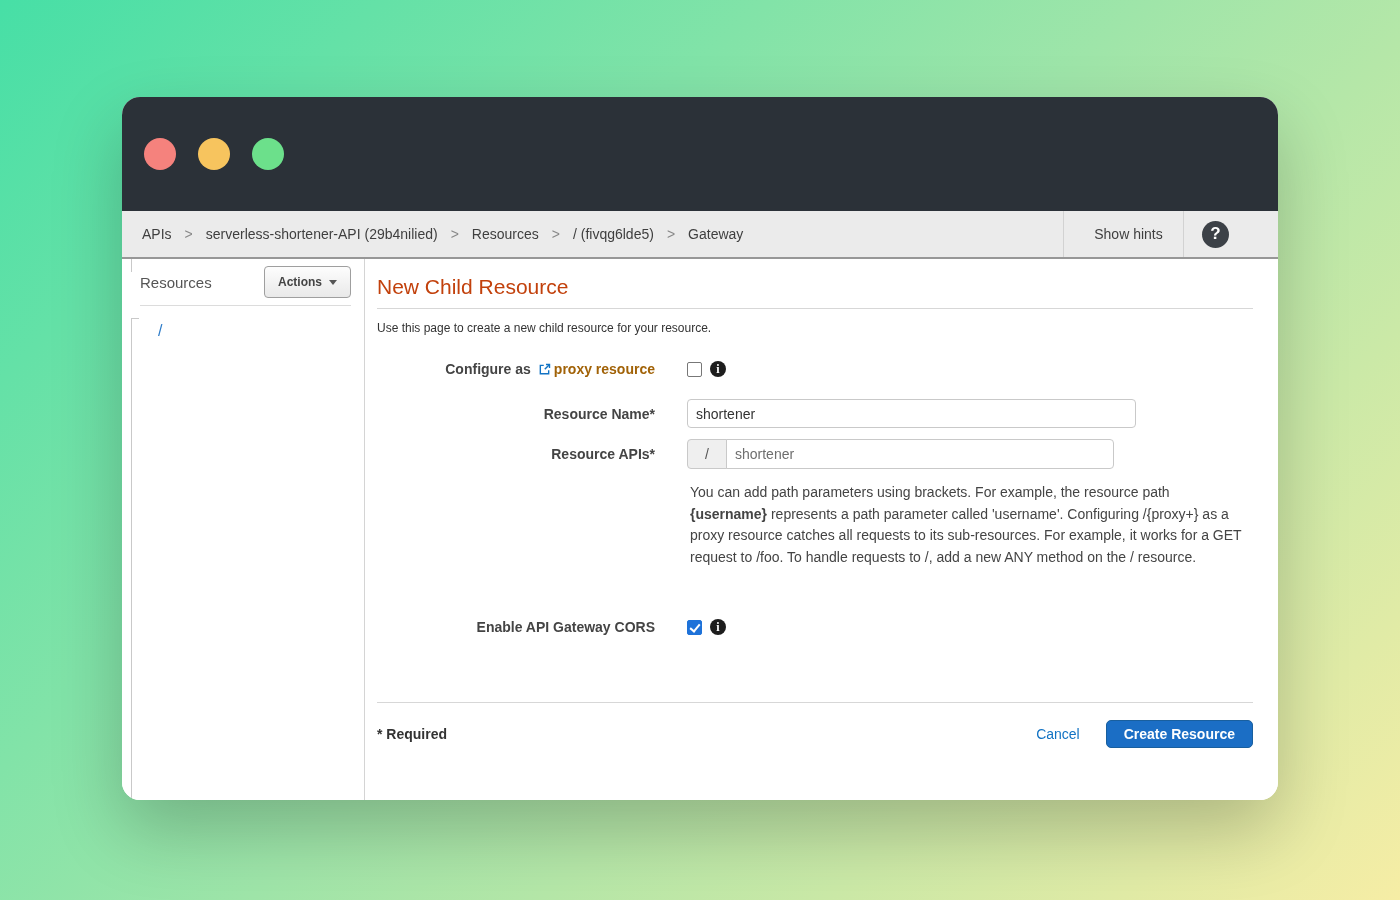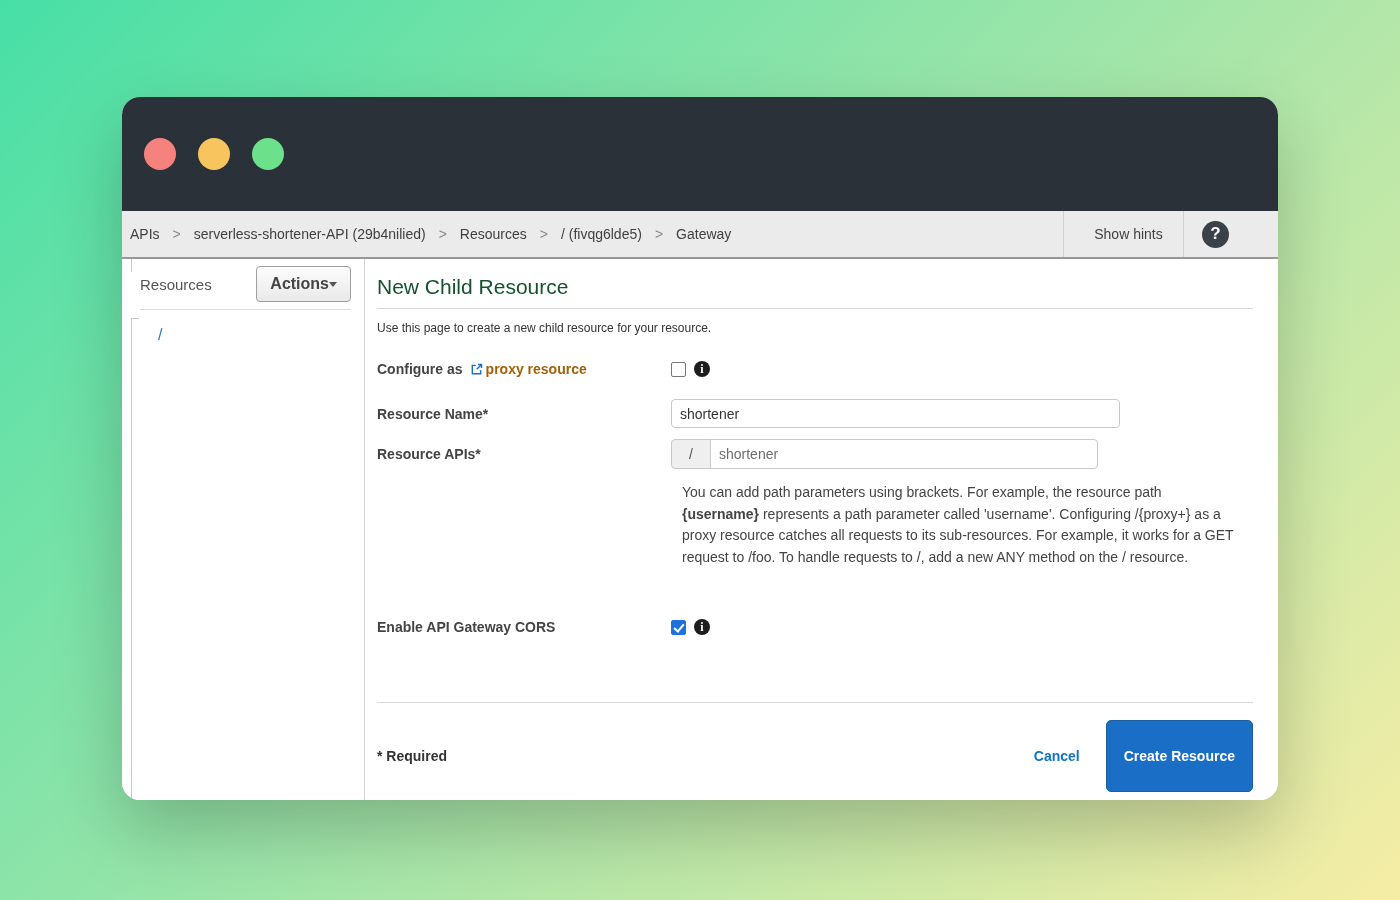--- a/index.html
+++ b/index.html
@@ -27,21 +27,21 @@
   .light { width:32px; height:32px; border-radius:50%; margin-right:22px; }
   .light.red   { background:#f5827d; }
   .light.yellow{ background:#f7c45e; }
   .light.green { background:#6ce08b; }
   
   .breadcrumb-bar {
     height:48px; flex:0 0 auto; background:#ebebeb;
     border-bottom:2px solid #979797;
     display:flex; align-items:stretch; font-size:14px; color:#3f3f3f;
   }
-  .breadcrumb { flex:1; display:flex; align-items:center; padding-left:8px; }
+  .breadcrumb { flex:1; display:flex; align-items:center; padding-left:20px; }
   .bc-item { cursor:default; }
   .bc-sep { margin:0 13px; color:#888; }
   .bc-cell { border-left:1px solid #d2d2d2; display:flex; align-items:center; }
   .bc-cell.hints { width:120px; justify-content:center;padding-left:10px; }
   .bc-cell.help  { width:95px; padding-left:18px; }
   .qicon {
     width:27px; height:27px; border-radius:50%; background:#3c4147;
     color:#fff; font-weight:bold; font-size:17px;
     display:flex; align-items:center; justify-content:center;
   }
@@ -52,46 +52,46 @@
     padding:7px 13px 0 18px; position:relative;
   }
   .rail-top { position:absolute; left:9px; top:0; height:13px; width:1px; background:#c9c9c9; }
   .rail-low {
     position:absolute; left:9px; top:59px; bottom:0; width:8px;
     border-left:1px solid #c9c9c9; border-top:1px solid #c9c9c9;
   }
   .side-header { display:flex; align-items:center; justify-content:space-between; }
   .side-title { font-size:15px; color:#555; }
   .actions-btn {
-    display:flex; align-items:center; 
-    font-family:inherit; font-size:16px; font-weight:bold; color:#444;
+    display:flex; align-items:center; gap:7px;
+    font-family:inherit; font-size:12px; font-weight:bold; color:#444;
     background:linear-gradient(#fdfdfd,#e9e9e9);
     border:1px solid #9f9f9f; border-radius:4px;
     padding:8px 13px; cursor:pointer;
   }
   .caret {
     width:0; height:0; border-left:4px solid transparent;
     border-right:4px solid transparent; border-top:5px solid #555;
   }
   .side-divider { border-bottom:1px solid #dcdcdc; margin-top:7px; }
   .tree-item { margin:16px 0 0 18px; color:#2f7dc9; font-size:16px; cursor:pointer; }
   
   .main { flex:1; padding:16px 25px 0 12px; display:flex; flex-direction:column; }
   h1 {
-    font-size:21px; font-weight:400; color:#14532d;
+    font-size:21px; font-weight:400; color:#c2410c;
     padding-bottom:9px; border-bottom:1px solid #d7d7d7;
   }
   .intro { margin-top:12px; font-size:12px; color:#333; }
   .form { margin-top:24px; }
   .frow { display:flex; align-items:center; }
   .frow.top { align-items:flex-start; }
   .flabel {
-    width:278px; flex:0 0 auto; margin-right:16px; text-align:right;
+    width:278px; flex:0 0 auto; margin-right:32px; text-align:right;
     font-size:14px; font-weight:bold; color:#444;
-    display:flex; align-items:center; gap:3px;
+    display:flex; justify-content:flex-end; align-items:center; gap:3px;
   }
   .row-configure { margin-bottom:20px; height:20px; }
   .row-name { margin-bottom:11px; }
   .row-path { margin-bottom:13px; }
   .row-help { margin-bottom:49px;justify-content:center; }
   .row-cors { height:20px; }
   .ext-link { display:flex; align-items:center; margin-left:4px; }
   .proxy-link { color:#a16207; font-weight:bold; cursor:pointer; }
   .checkbox {
     width:15px; height:15px; border:1px solid #777; border-radius:2px;
@@ -120,25 +120,25 @@
     display:flex; align-items:center; justify-content:center;
   }
   .path-input { width:388px; height:30px; margin-left:-1px; border-radius:0 4px 4px 0; }
   .path-input::placeholder { color:#6e6e6e; opacity:1; }
   .help-text { width:560px; font-size:14px; color:#444; line-height:21.5px; }
   .help-bold { font-weight:bold; }
   .footer-divider { border-top:1px solid #d7d7d7; margin-top:65px; }
   .footer { margin-top:17px; display:flex; align-items:center; }
   .required { font-size:14px; font-weight:bold; color:#333; }
   .f-spacer { flex:1; }
-  .cancel-link { color:#1273c4; font-size:14px; font-weight:bold; margin-right:26px; cursor:pointer;margin-left:40px; }
+  .cancel-link { color:#1273c4; font-size:14px; font-weight:normal; margin-right:26px; cursor:pointer;margin-left:40px; }
   .create-btn {
     font-family:inherit; font-size:14px; font-weight:bold; color:#fff;
     background:#1b6ec5; border:1px solid #195f9e; border-radius:5px;
-    padding:27px 17px; cursor:pointer;
+    padding:5px 17px; cursor:pointer;
   }
 </style>
 </head>
 <body>
 
 <div class="desktop">
   <div class="window">
 
     <div class="titlebar">
       <span class="light red"></span>

